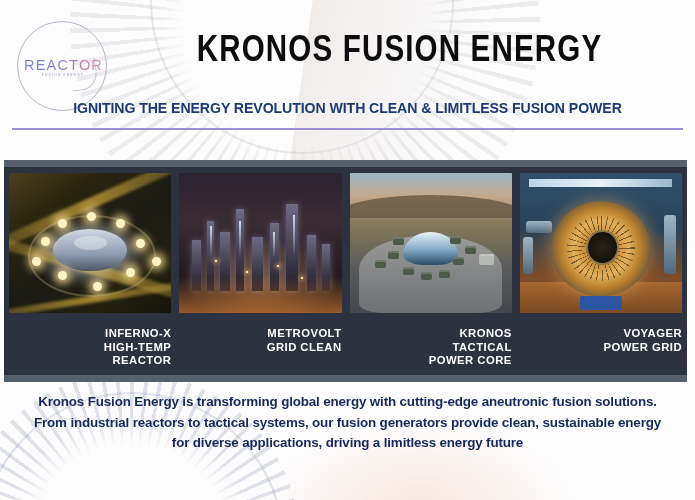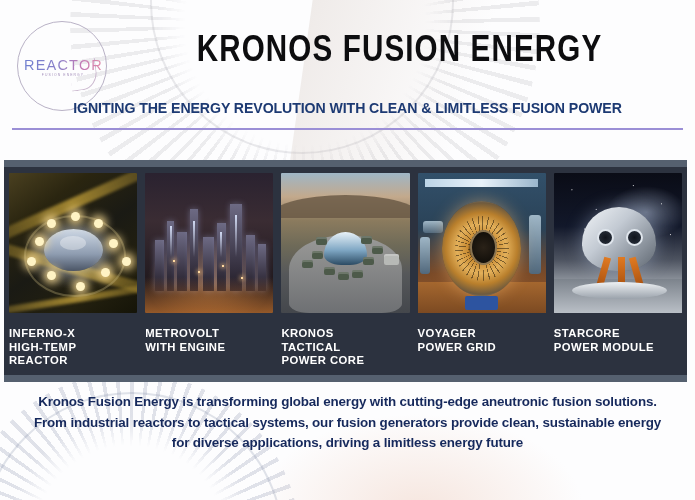--- a/index.html
+++ b/index.html
@@ -204,21 +204,21 @@
     min-width: 0;
   }
   .card-img {
     height: 140px;
     border-radius: 1px;
     overflow: hidden;
     position: relative;
   }
   .card-label {
     margin-top: 14px;
-    text-align: left;
+    text-align: right;
     color: #ffffff;
     font-size: 11.3px;
     line-height: 13.6px;
     font-weight: 700;
     letter-spacing: .45px;
     white-space: pre-line;
   }
 
   
   .art { position: absolute; inset: 0; }
@@ -533,21 +533,21 @@
             <div class="spire" style="left:58%;height:18%"></div>
             <div class="spire" style="left:70%;height:30%"></div>
             <div class="spark" style="left:22%;top:62%"></div>
             <div class="spark" style="left:41%;top:70%"></div>
             <div class="spark" style="left:60%;top:66%"></div>
             <div class="spark" style="left:75%;top:74%"></div>
             <div class="glowfloor"></div>
           </div>
         </div>
         <div class="card-label">METROVOLT
-WITH ENGINE</div>
+GRID CLEAN</div>
       </div>
 
       <div class="card">
         <div class="card-img">
           <div class="art art3">
             <div class="ridge"></div>
             <div class="pad"></div>
             <div class="dome"></div>
             <div class="unit" style="left:16%;top:62%"></div>
             <div class="unit" style="left:24%;top:56%"></div>
@@ -576,37 +576,20 @@
             <div class="floor"></div>
             <div class="torus"></div>
             <div class="hub"></div>
             <div class="base"></div>
           </div>
         </div>
         <div class="card-label">VOYAGER
 POWER GRID</div>
       </div>
 
-      <div class="card">
-        <div class="card-img">
-          <div class="art art5">
-            <div class="stars"></div>
-            <div class="regolith"></div>
-            <div class="pod"></div>
-            <div class="port" style="left:34%;top:40%"></div>
-            <div class="port" style="left:56%;top:40%"></div>
-            <div class="leg" style="left:36%;transform:rotate(16deg)"></div>
-            <div class="leg" style="left:50%"></div>
-            <div class="leg" style="left:62%;transform:rotate(-16deg)"></div>
-            <div class="platform"></div>
-          </div>
-        </div>
-        <div class="card-label">STARCORE
-POWER MODULE</div>
-      </div>
 
     </div>
   </div>
 
   <div class="footer">
     <p>Kronos Fusion Energy is transforming global energy with cutting-edge aneutronic fusion solutions. From industrial reactors to tactical systems, our fusion generators provide clean, sustainable energy for diverse applications, driving a limitless energy future</p>
   </div>
 
 </div>
 

